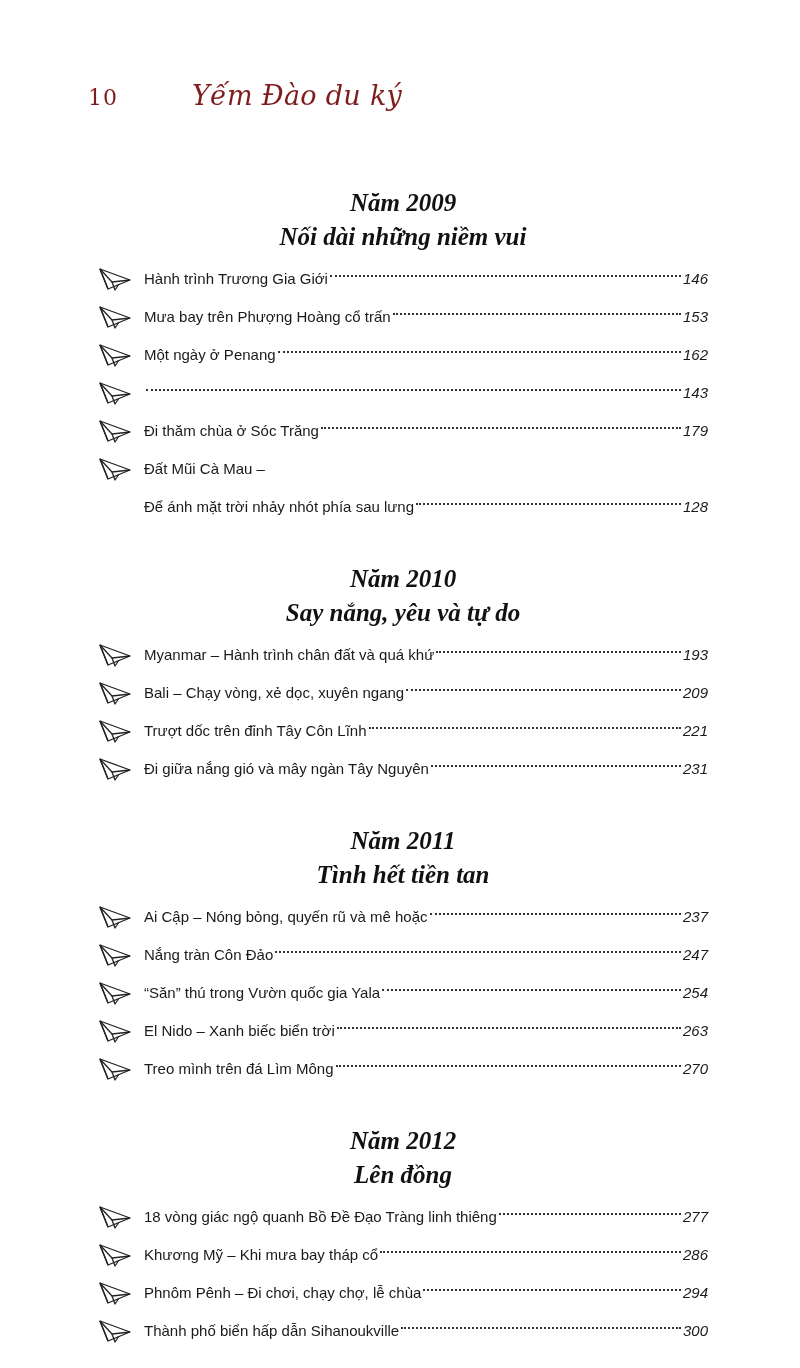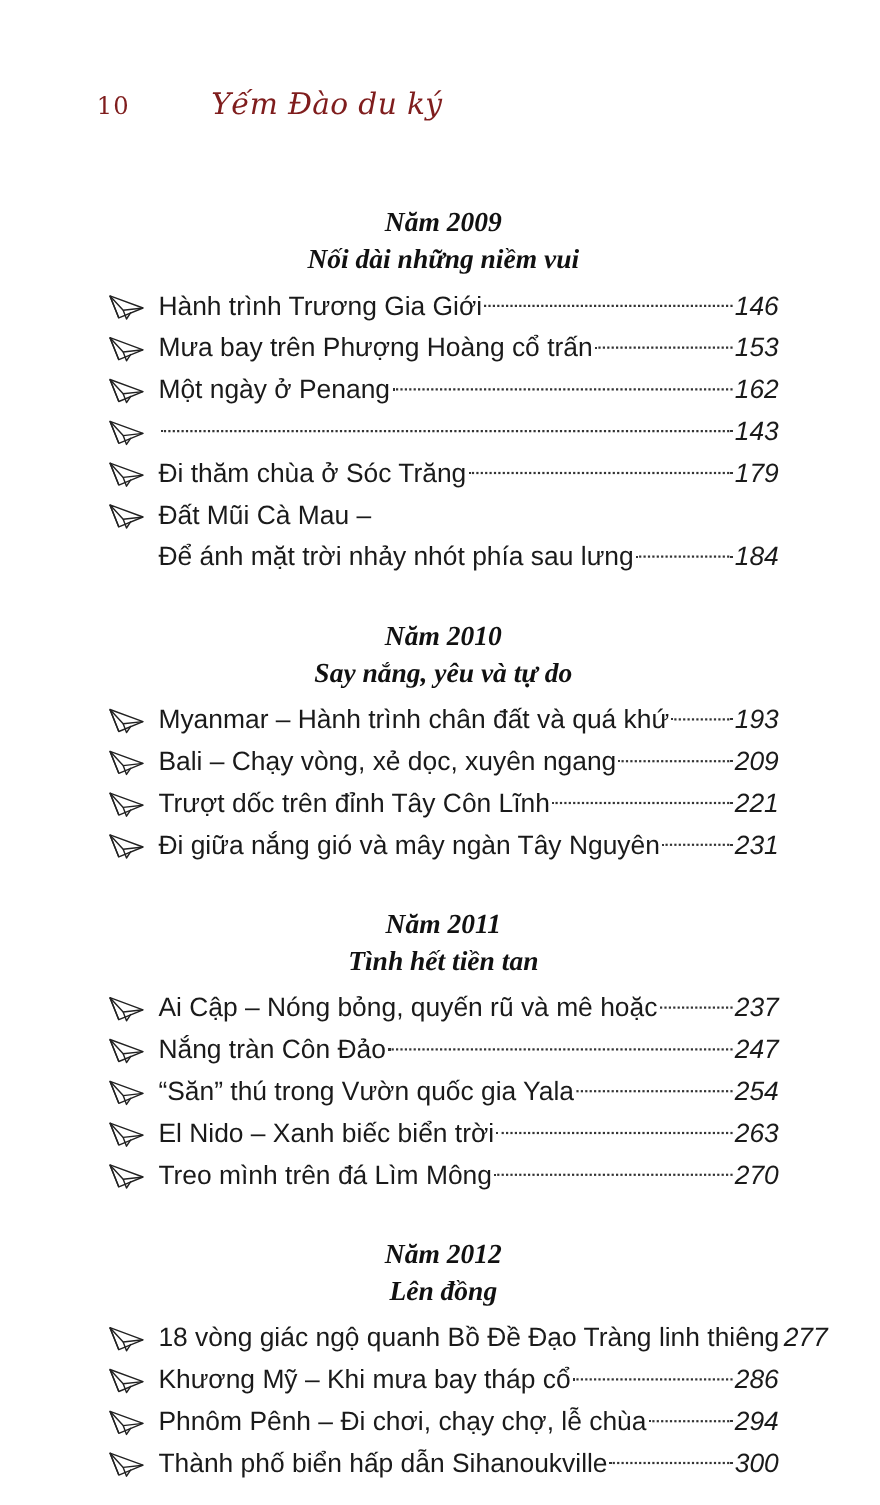--- a/index.html
+++ b/index.html
@@ -19,21 +19,21 @@
   .section { margin-bottom:26px;margin-top:36px; }
   .sec-year, .sec-title {
     text-align:center; font-family:"Liberation Serif", serif; font-weight:bold;
     color:#111; font-style:italic;
   }
   .sec-year { font-size:25px; line-height:34px; height:34px; }
   .sec-title { font-size:25px; line-height:34px; height:36px; margin-bottom:4px; }
 
   .entry {
     display:flex; align-items:flex-start; font-family:"Liberation Sans", sans-serif;
-    font-size:24px; line-height:38px; color:#1a1a1a;
+    font-size:15px; line-height:38px; color:#1a1a1a;
   }
   .entry .icon { width:46px; height:38px; flex:0 0 46px; display:flex; align-items:center; }
   .entry .icon svg { width:34px; height:26px; }
   .entry .body { flex:1; display:flex; flex-direction:column; }
   .entry .line { display:flex; align-items:baseline; white-space:nowrap; }
   .entry .text { flex:0 0 auto; }
   .entry .dots {
     flex:1 1 auto; overflow:hidden; margin:0 2px;
     border-bottom:2px dotted #333; transform:translateY(-7px); height:0;
   }
@@ -144,21 +144,21 @@
     <path d="M2 3 L10 23"></path>
   </svg>
 </span>
         <div class="body">
           <div class="line">
             <span class="text">Đất Mũi Cà Mau –</span>
           </div>
           <div class="line">
             <span class="text">Để ánh mặt trời nhảy nhót phía sau lưng</span>
             <span class="dots"></span>
-            <span class="page">184</span>
+            <span class="page">128</span>
           </div>
         </div>
       </div>
     </div>
     <div class="section">
       <div class="sec-year">Năm 2010</div>
       <div class="sec-title">Say nắng, yêu và tự do</div>
       <div class="entry">
         <span class="icon">
   <svg viewBox="0 0 34 26" fill="none" stroke="#222" stroke-width="1.3" stroke-linejoin="round">

